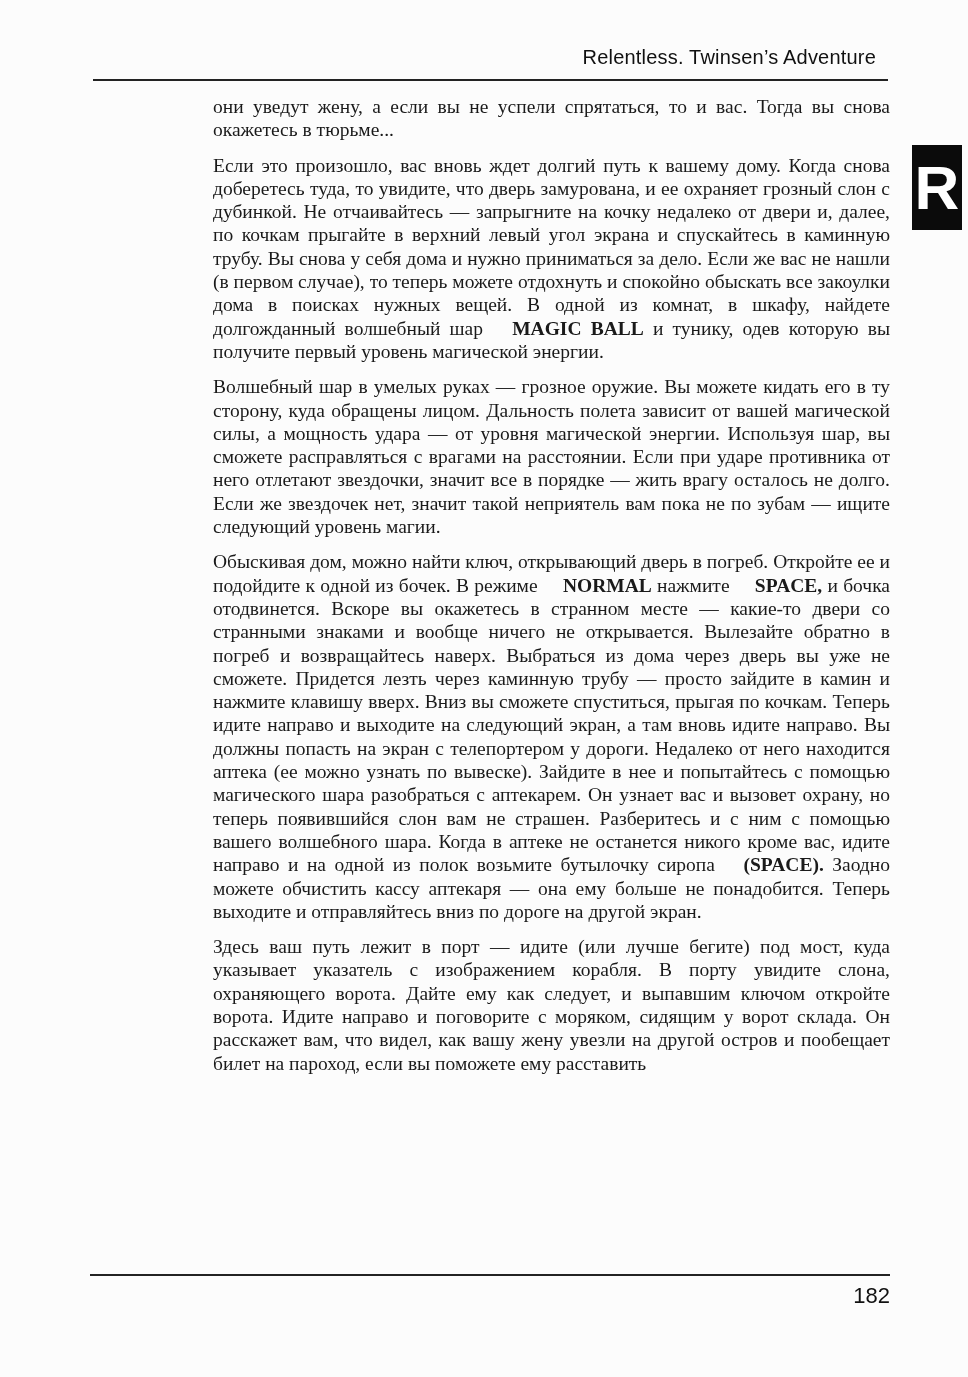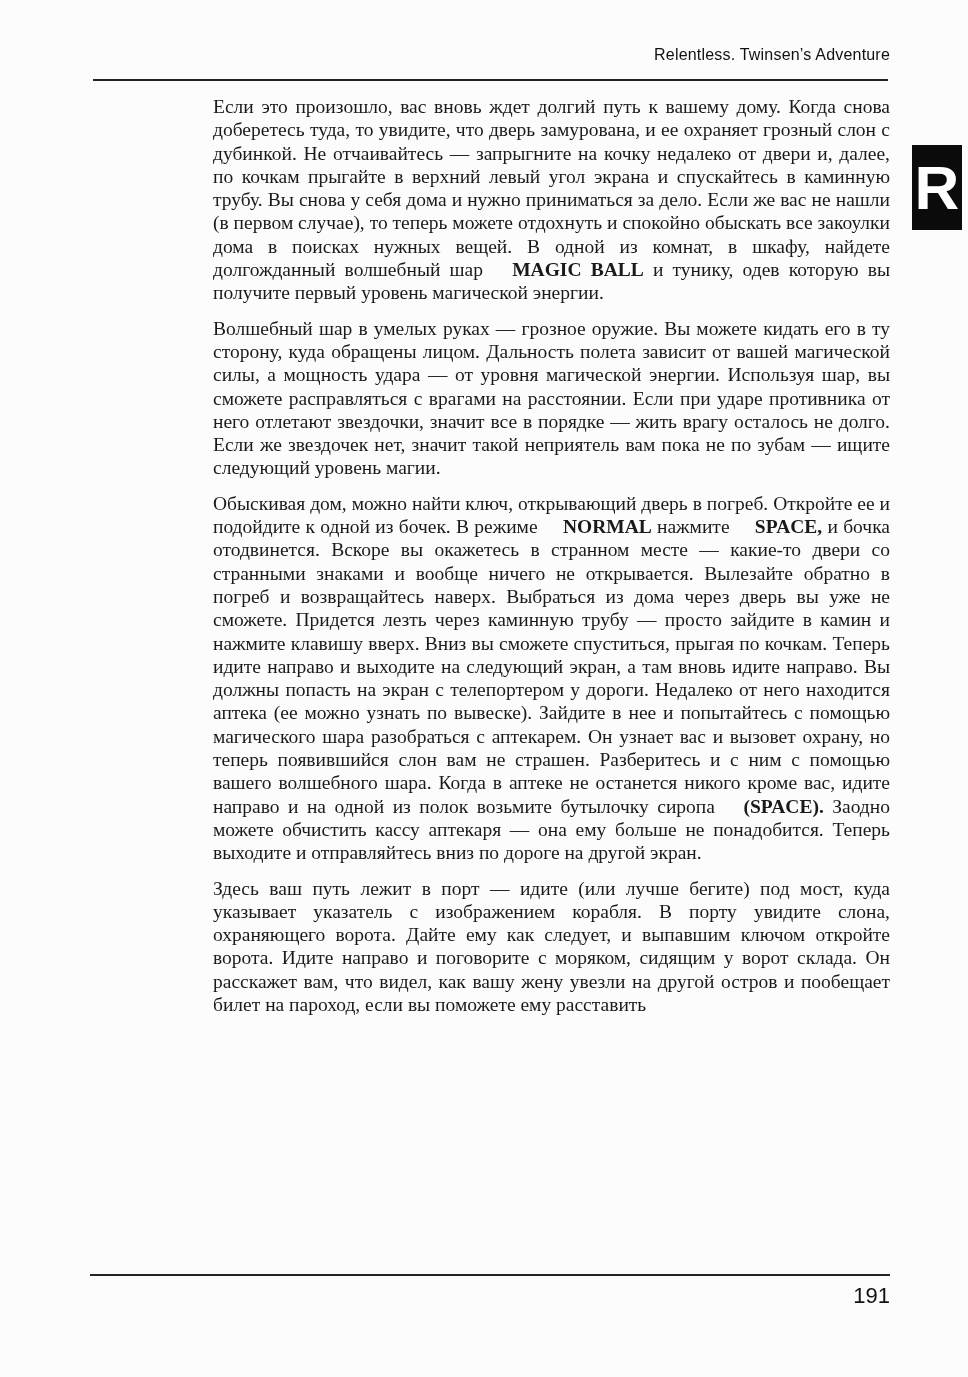--- a/index.html
+++ b/index.html
@@ -12,23 +12,23 @@
     width: 968px;
     height: 1377px;
     background: #fcfcfc;
     color: #1a1a1a;
     font-family: "Liberation Serif", serif;
     overflow: hidden;
   }
   .header-title {
     position: absolute;
     top: 46px;
-    right: 78px;
+    right: 92px;
     font-family: "Liberation Sans", sans-serif;
-    font-size: 16px;
+    font-size: 20px;
     letter-spacing: 0.2px;
     color: #111;
     white-space: nowrap;
     margin-left: 28px;
   }
   .header-rule {
     position: absolute;
     top: 79px;
     left: 93px;
     width: 795px;
@@ -91,21 +91,22 @@
 
 <div class="page">
   <div class="header-title">Relentless. Twinsen’s Adventure</div>
   <div class="header-rule"></div>
 
   <div class="side-tab">
     <span>R</span>
   </div>
 
   <div class="text-column">
+      <p><span>они уведут жену, а если вы не успели спрятаться, то и вас. Тогда вы снова окажетесь в тюрьме...</span></p>
       <p><span>Если это произошло, вас вновь ждет долгий путь к вашему дому. Когда снова доберетесь туда, то увидите, что дверь замурована, и ее охраняет грозный слон с дубинкой. Не отчаивайтесь — запрыгните на кочку недалеко от двери и, далее, по кочкам прыгайте в верхний левый угол экрана и спускайтесь в каминную трубу. Вы снова у себя дома и нужно приниматься за дело. Если же вас не нашли (в первом случае), то теперь можете отдохнуть и спокойно обыскать все закоулки дома в поисках нужных вещей. В одной из комнат, в шкафу, найдете долгожданный волшебный шар </span><span class="bold">MAGIC BALL</span><span> и тунику, одев которую вы получите первый уровень магической энергии.</span></p>
       <p><span>Волшебный шар в умелых руках — грозное оружие. Вы можете кидать его в ту сторону, куда обращены лицом. Дальность полета зависит от вашей магической силы, а мощность удара — от уровня магической энергии. Используя шар, вы сможете расправляться с врагами на расстоянии. Если при ударе противника от него отлетают звездочки, значит все в порядке — жить врагу осталось не долго. Если же звездочек нет, значит такой неприятель вам пока не по зубам — ищите следующий уровень магии.</span></p>
       <p><span>Обыскивая дом, можно найти ключ, открывающий дверь в погреб. Откройте ее и подойдите к одной из бочек. В режиме </span><span class="bold">NORMAL</span><span> нажмите </span><span class="bold">SPACE,</span><span> и бочка отодвинется. Вскоре вы окажетесь в странном месте — какие-то двери со странными знаками и вообще ничего не открывается. Вылезайте обратно в погреб и возвращайтесь наверх. Выбраться из дома через дверь вы уже не сможете. Придется лезть через каминную трубу — просто зайдите в камин и нажмите клавишу вверх. Вниз вы сможете спуститься, прыгая по кочкам. Теперь идите направо и выходите на следующий экран, а там вновь идите направо. Вы должны попасть на экран с телепортером у дороги. Недалеко от него находится аптека (ее можно узнать по вывеске). Зайдите в нее и попытайтесь с помощью магического шара разобраться с аптекарем. Он узнает вас и вызовет охрану, но теперь появившийся слон вам не страшен. Разберитесь и с ним с помощью вашего волшебного шара. Когда в аптеке не останется никого кроме вас, идите направо и на одной из полок возьмите бутылочку сиропа </span><span class="bold">(SPACE).</span><span> Заодно можете обчистить кассу аптекаря — она ему больше не понадобится. Теперь выходите и отправляйтесь вниз по дороге на другой экран.</span></p>
       <p><span>Здесь ваш путь лежит в порт — идите (или лучше бегите) под мост, куда указывает указатель с изображением корабля. В порту увидите слона, охраняющего ворота. Дайте ему как следует, и выпавшим ключом откройте ворота. Идите направо и поговорите с моряком, сидящим у ворот склада. Он расскажет вам, что видел, как вашу жену увезли на другой остров и пообещает билет на пароход, если вы поможете ему расставить</span></p>
     </div>
 
   <div class="footer-rule"></div>
-  <div class="page-number">191</div>
+  <div class="page-number">182</div>
 </div>
 
 </body></html>

